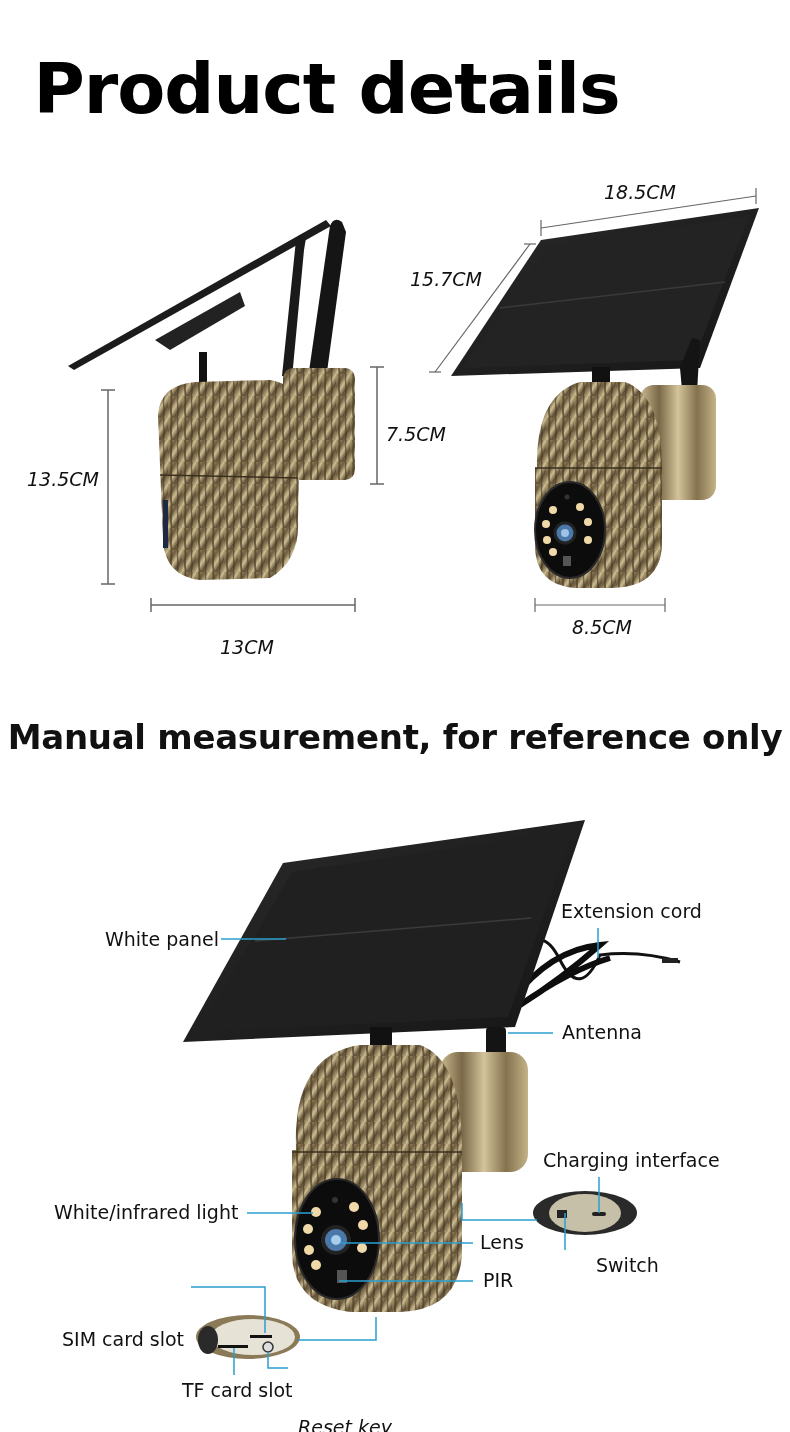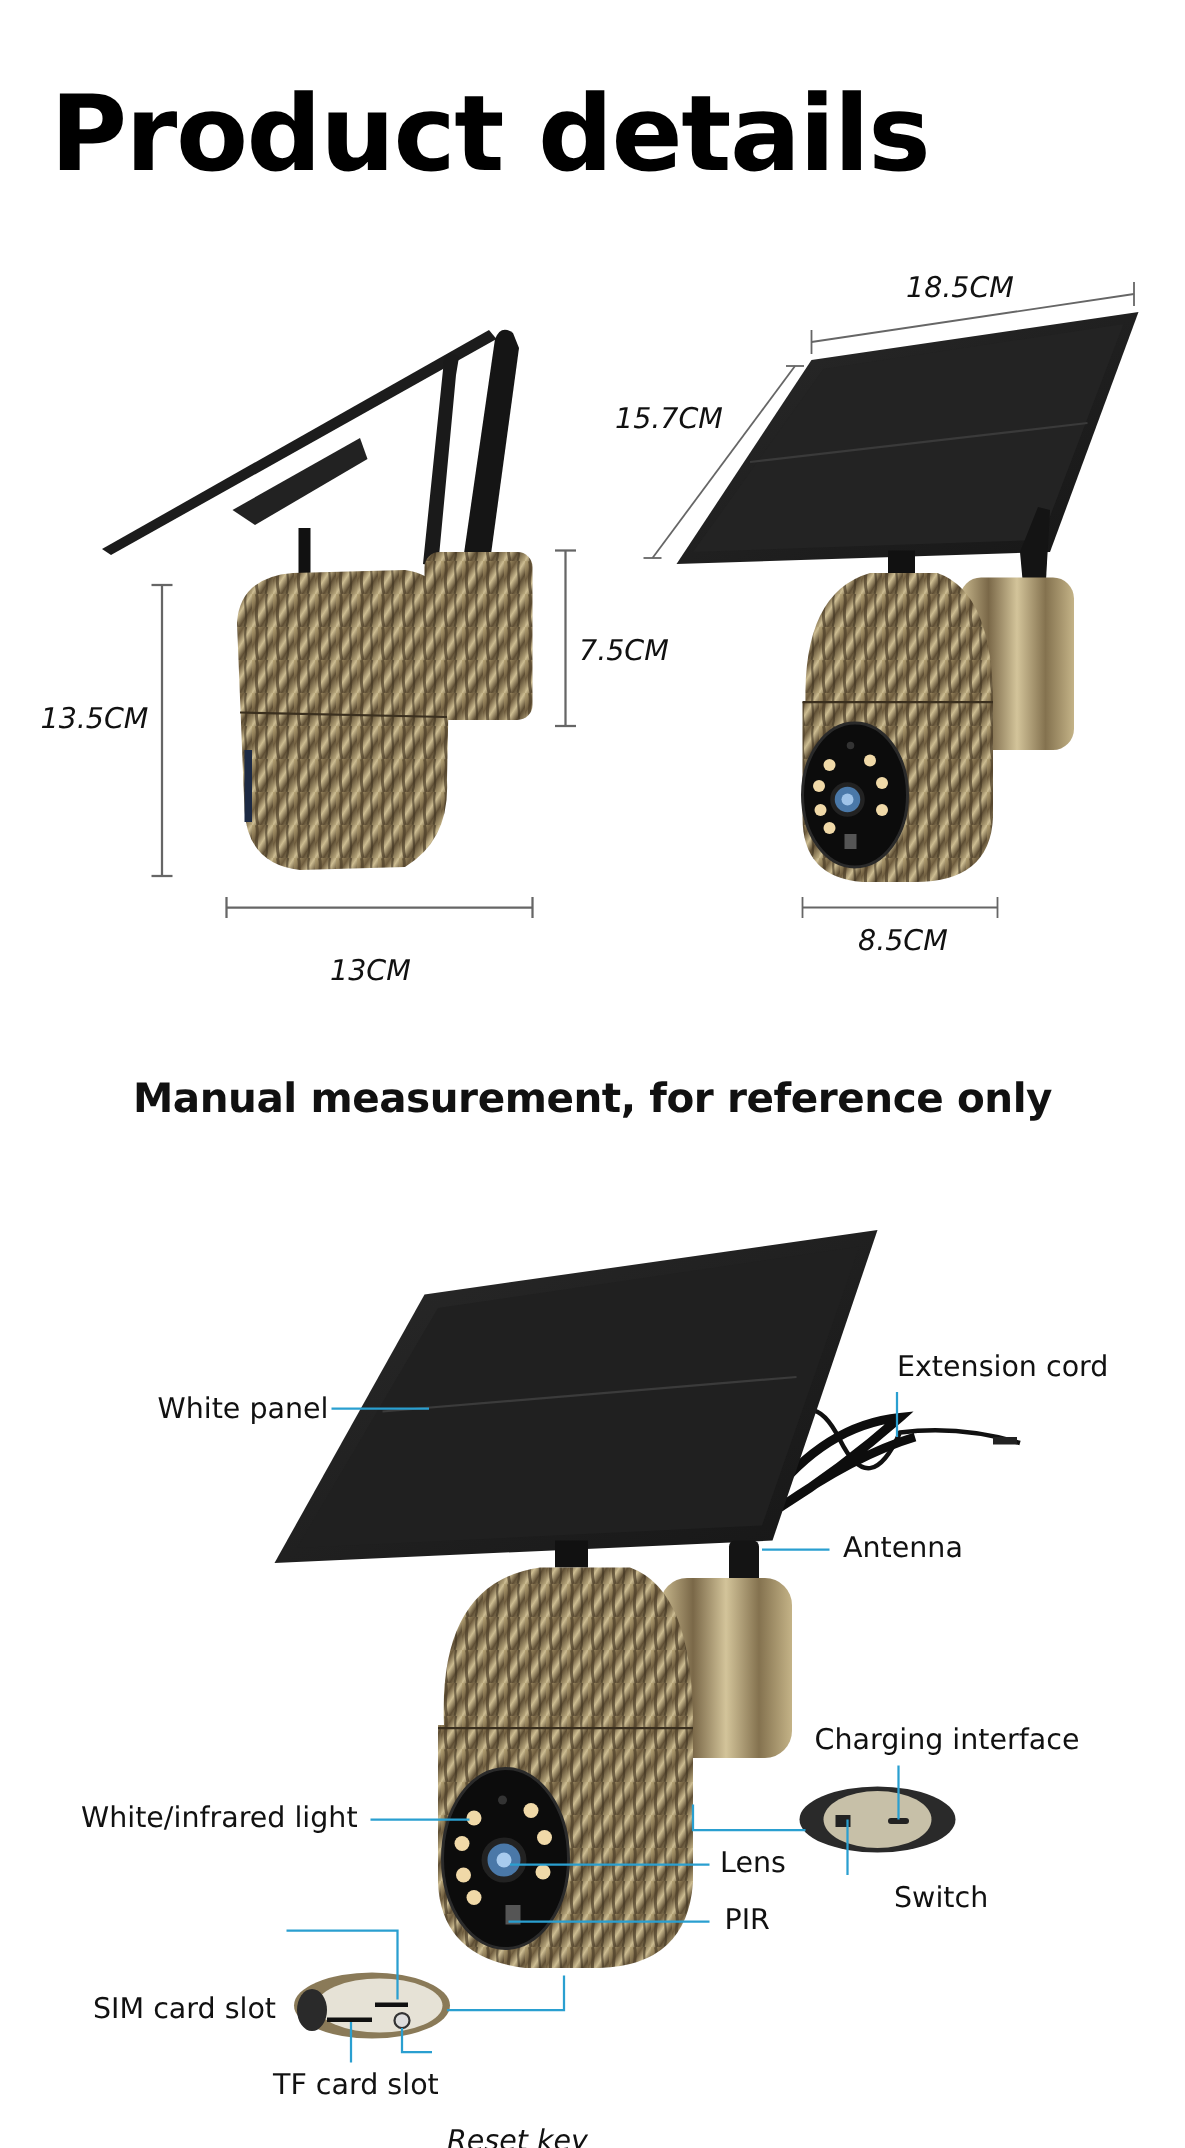--- a/index.html
+++ b/index.html
@@ -1,20 +1,20 @@
 <!DOCTYPE html>
 <html><head>
 <meta charset="utf-8">
 <style>
   * { box-sizing: border-box; margin: 0; padding: 0; }
   html, body { width: 790px; height: 1432px; background: #ffffff; overflow: hidden; }
   body { position: relative; font-family: "DejaVu Sans", "Liberation Sans", sans-serif; color: #111; }
   .abs { position: absolute; }
   .title { left: 0; top: 48px; width: 653px; text-align: center; font-size: 70px; font-weight: bold; letter-spacing: -1px; color: #000; font-family: "DejaVu Sans", sans-serif; }
-  .subtitle { left: 0; top: 717px; width: 790px; text-align: center; font-size: 27px; font-weight: bold; color: #111; letter-spacing: -0.3px; }
+  .subtitle { left: 0; top: 717px; width: 790px; text-align: center; font-size: 34px; font-weight: bold; color: #111; letter-spacing: -0.3px; }
   .dim-label { font-size: 19px; color: #111; white-space: nowrap; font-style: italic; }
   .callout { font-size: 19px; color: #111; white-space: nowrap; }
   svg { position: absolute; left: 0; top: 0; }
 </style>
 </head>
 <body>
 
 <div class="abs title">Product details</div>
 
 <svg width="790" height="1432" viewBox="0 0 790 1432">
@@ -188,21 +188,21 @@
 <div class="abs dim-label" style="left:386px; top:423px;text-align:center;">7.5CM</div>
 <div class="abs dim-label" style="left:220px; top:616px;margin-top:20px;">13CM</div>
 
 <div class="abs dim-label" style="left:604px; top:181px;">18.5CM</div>
 <div class="abs dim-label" style="left:410px; top:268px;">15.7CM</div>
 <div class="abs dim-label" style="left:572px; top:616px;">8.5CM</div>
 
 <div class="abs subtitle">Manual measurement, for reference only</div>
 
 <div class="abs callout" style="left:105px; top:928px;">White panel</div>
-<div class="abs callout" style="left:598px; top:900px;">Extension cord</div>
+<div class="abs callout" style="left:561px; top:900px;">Extension cord</div>
 <div class="abs callout" style="left:562px; top:1021px;">Antenna</div>
 <div class="abs callout" style="left:543px; top:1149px;">Charging interface</div>
 <div class="abs callout" style="left:54px; top:1201px;">White/infrared light</div>
 <div class="abs callout" style="left:480px; top:1231px;">Lens</div>
 <div class="abs callout" style="left:556px; top:1254px;margin-left:40px;">Switch</div>
 <div class="abs callout" style="left:483px; top:1269px;">PIR</div>
 <div class="abs callout" style="left:62px; top:1328px;">SIM card slot</div>
 <div class="abs callout" style="left:298px; top:1416px;font-style:italic;">Reset key</div>
 <div class="abs callout" style="left:182px; top:1379px;">TF card slot</div>
 

